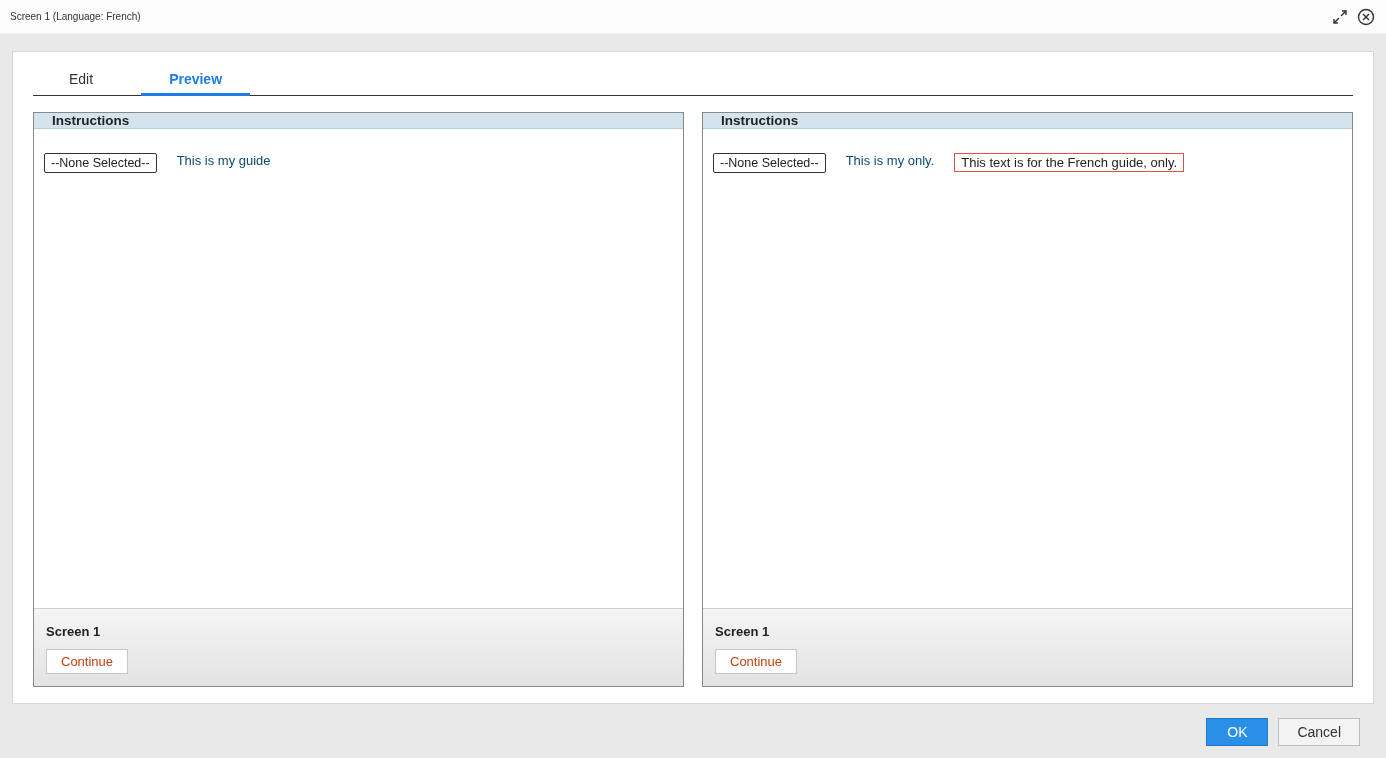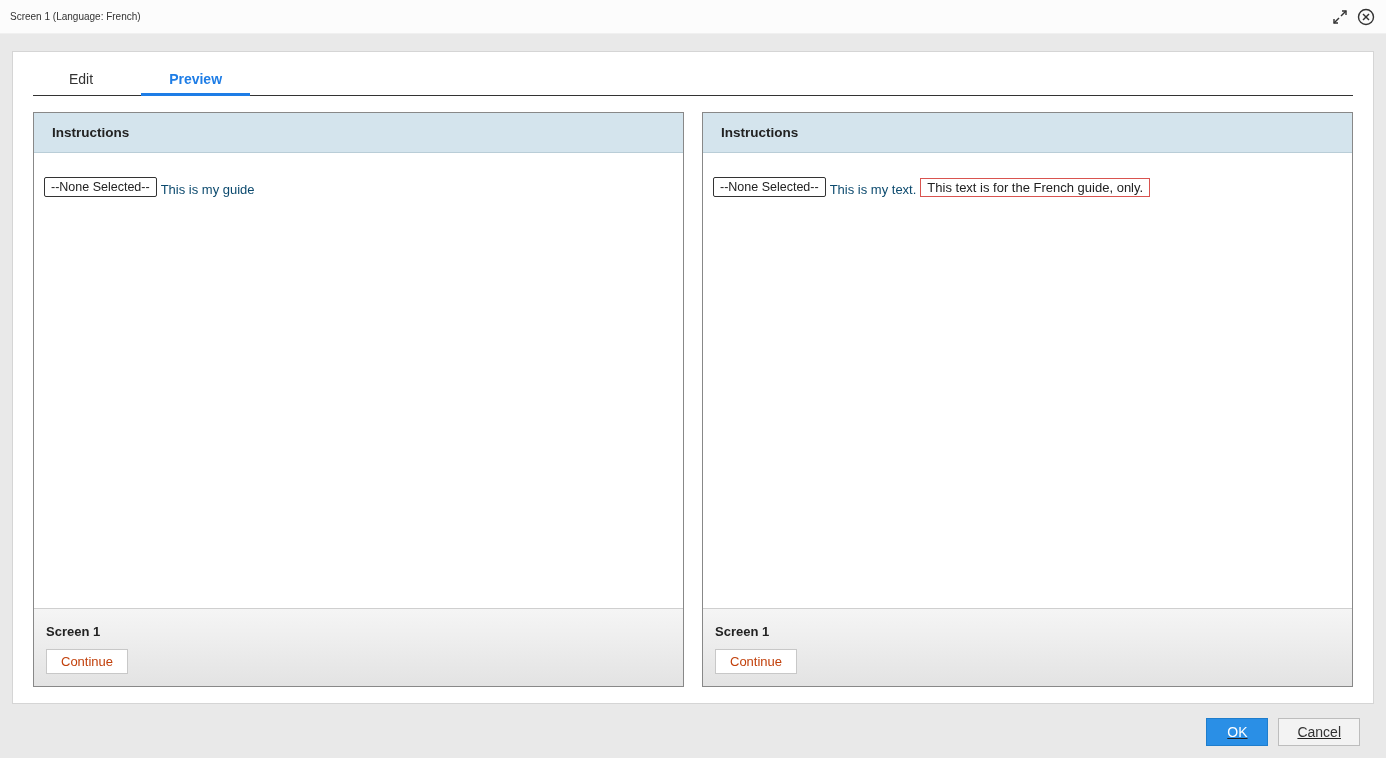--- a/index.html
+++ b/index.html
@@ -93,32 +93,32 @@
     flex: 1;
     border: 1px solid #888;
     display: flex;
     flex-direction: column;
     background: #fff;
     min-width: 0;
   }
   .instructions-header {
     background: #d4e4ed;
     border-bottom: 1px solid #b9cdd7;
-    padding: 12px 18px;
+    padding: 0 18px;
     font-weight: 600;
     font-size: 13.5px;
     color: #222;
   }
   .screen-body {
     flex: 1;
     padding: 24px 10px 10px 10px;
     font-size: 13px;
     overflow: auto;
   }
-  .line { display: flex; align-items: flex-end; flex-wrap: wrap; gap: 4px; }
+  .line { display: flex; align-items: flex-start; flex-wrap: wrap; gap: 20px; }
   .dropdown-btn {
     border: 1px solid #333;
     border-radius: 2px;
     padding: 2px 6px;
     font-size: 12.5px;
     background: #fff;
     cursor: pointer;
     color: #222;
   }
   .guide-text { color: #0c4a6e; }
@@ -145,21 +145,20 @@
     padding: 4px 14px;
     font-size: 13px;
     color: #c2410c;
     cursor: pointer;
   }
   .button-row {
     display: flex;
     justify-content: flex-end;
     gap: 10px;
     padding: 14px 14px 0 0;
-    text-decoration: underline;
   }
   .btn {
     min-width: 62px;
     padding: 5px 18px;
     font-size: 14px;
     border: 1px solid #bdbdbd;
     background: #f3f3f3;
     cursor: pointer;
     color: #333;
   }
@@ -221,21 +220,21 @@
             <div class="screen-footer-label">Screen 1</div>
             <button class="continue-btn">Continue</button>
           </div>
         </div>
 
         <div class="screen-panel">
           <div class="instructions-header">Instructions</div>
           <div class="screen-body">
             <div class="line">
               <span class="dropdown-btn">--None Selected--</span>
-              <span class="guide-text">This is my text.</span>
+              <span class="guide-text">This is my only.</span>
               <span class="highlight-box">This text is for the French guide, only.</span>
             </div>
           </div>
           <div class="screen-footer">
             <div class="screen-footer-label">Screen 1</div>
             <button class="continue-btn">Continue</button>
           </div>
         </div>
 
       </div>

